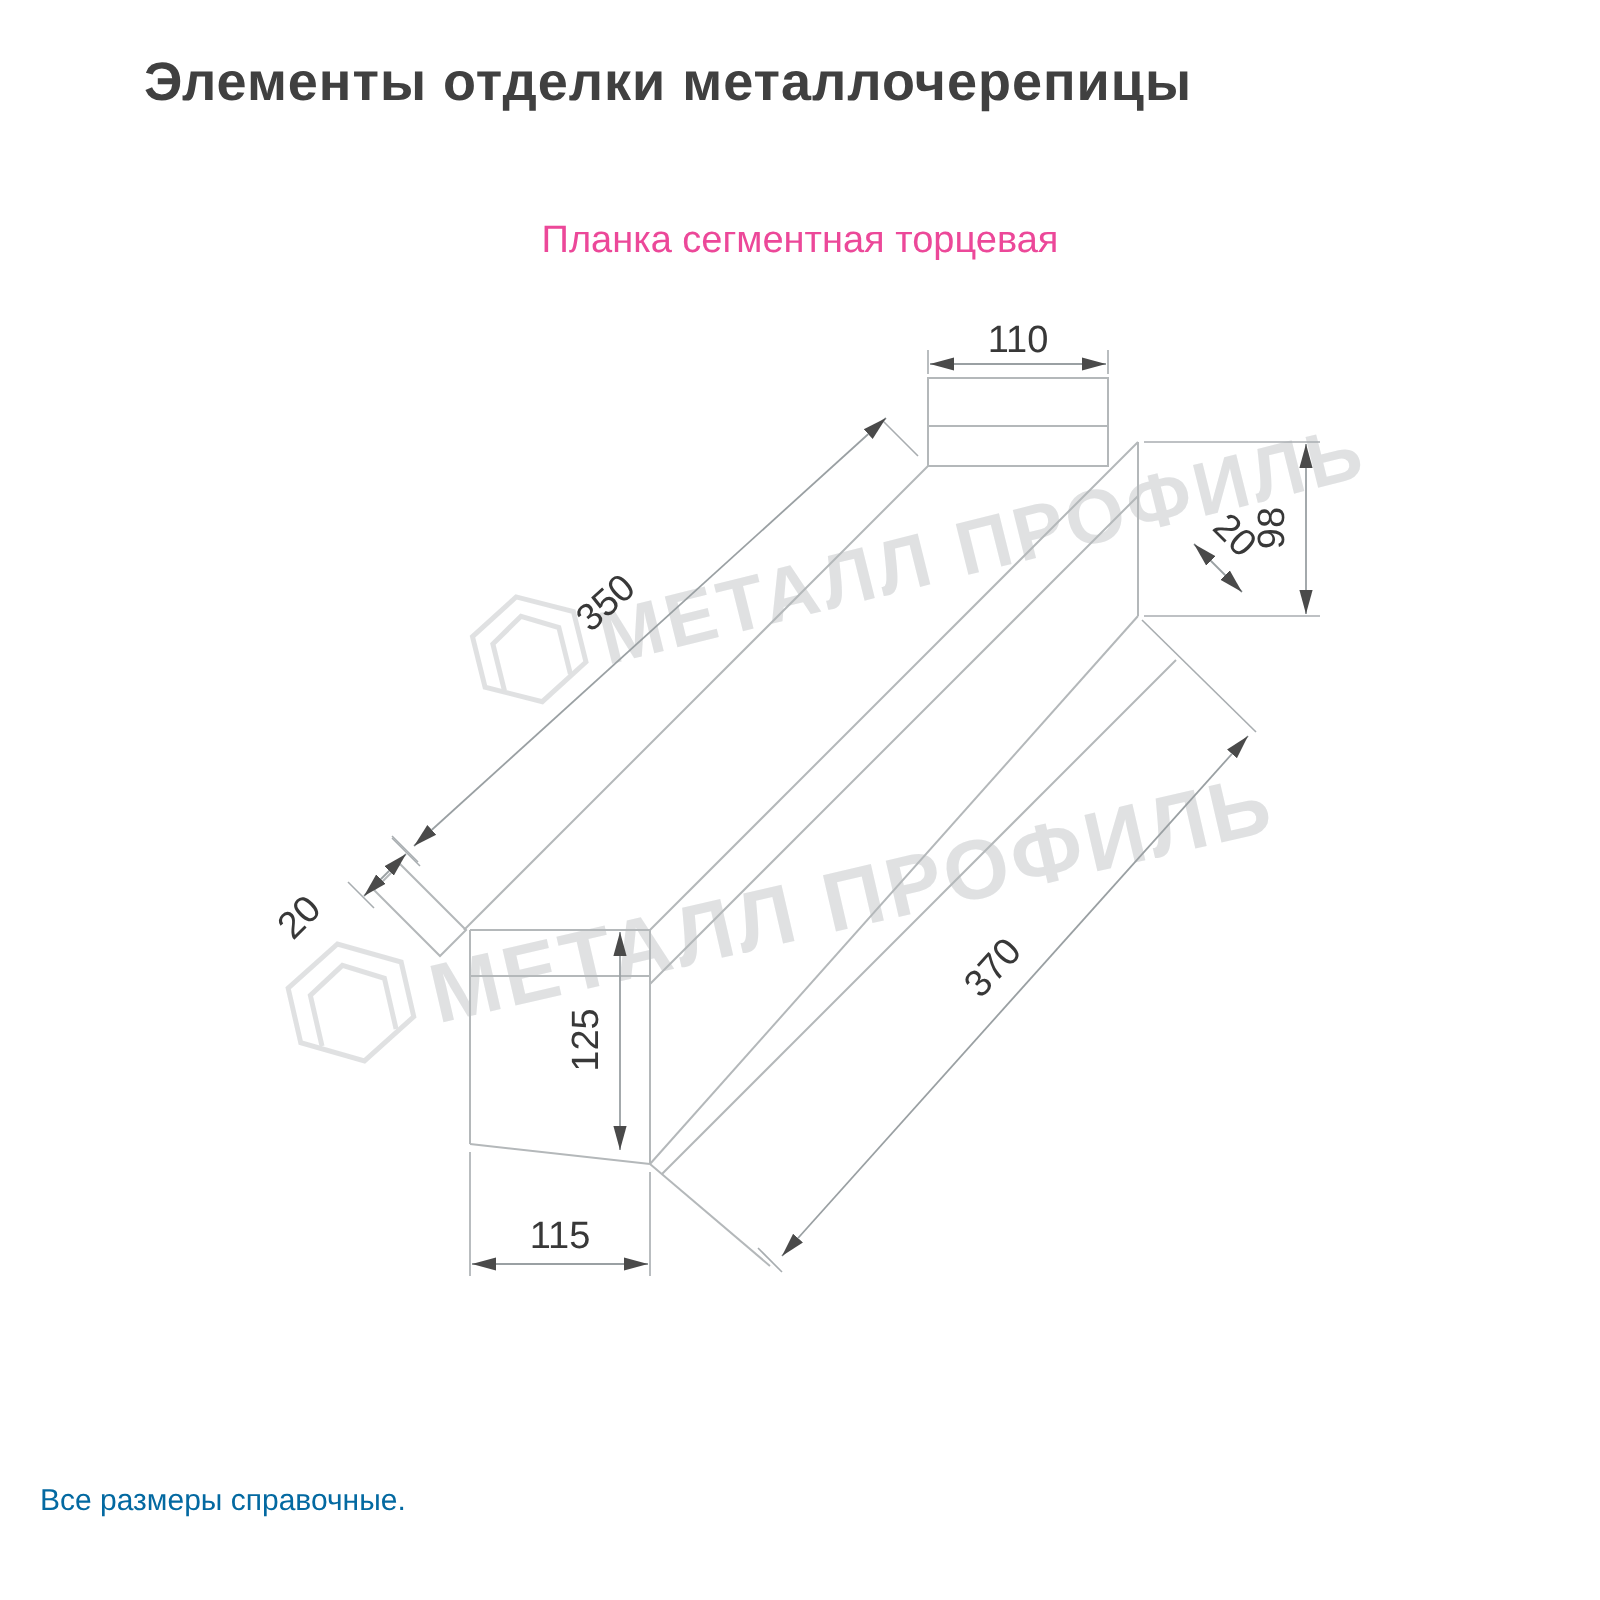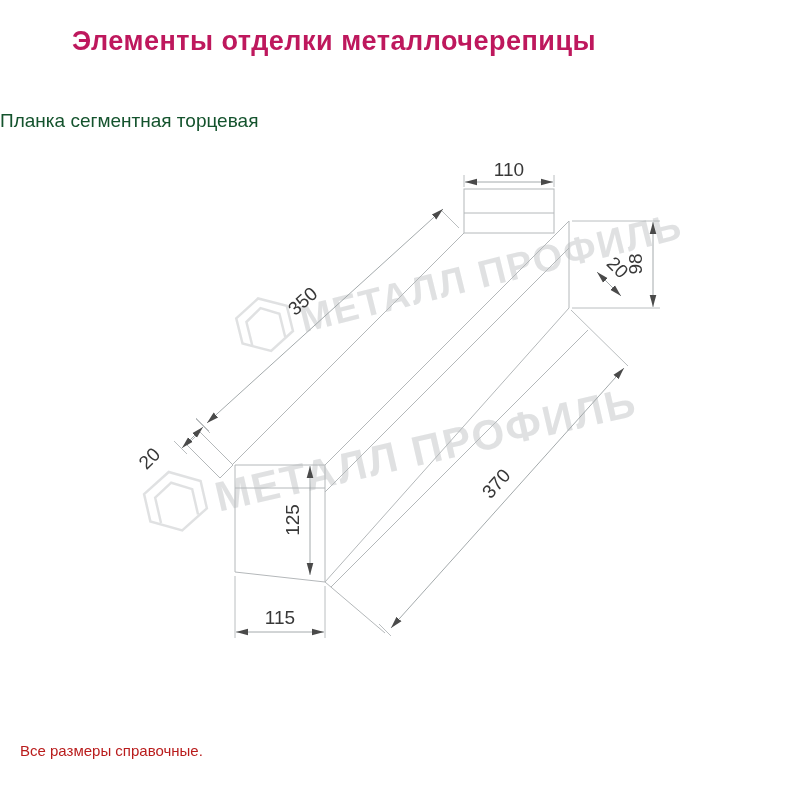--- a/index.html
+++ b/index.html
@@ -1,23 +1,23 @@
 <!DOCTYPE html>
 <html><head>
 <meta charset="utf-8">
 <style>
   html,body{margin:0;padding:0;background:#ffffff;}
   .page{position:relative;width:800px;height:800px;background:#fff;overflow:hidden;
         font-family:"Liberation Sans","DejaVu Sans",sans-serif;}
   .title{position:absolute;top:26px;left:0;width:668px;text-align:center;
-         font-size:27px;font-weight:bold;color:#be185d;letter-spacing:0.5px;}
-  .subtitle{position:absolute;top:108px;left:0;width:800px;text-align:left;
-            font-size:19px;color:#14532d;line-height:26px;}
+         font-size:27px;font-weight:bold;color:#404040;letter-spacing:0.5px;}
+  .subtitle{position:absolute;top:108px;left:0;width:800px;text-align:center;
+            font-size:19px;color:#ec4899;line-height:26px;}
   .footer{position:absolute;top:739px;left:20px;width:760px;
-          font-size:15px;color:#b91c1c;line-height:23px;}
+          font-size:15px;color:#0369a1;line-height:23px;}
   svg{position:absolute;left:0;top:0;}
   .shape{stroke:#b4b8ba;stroke-width:1;fill:none;}
   .dim{stroke:#9aa0a3;stroke-width:0.9;fill:none;}
   .ext{stroke:#a8adb0;stroke-width:0.8;fill:none;}
   .dimtext{font-family:"Liberation Sans","DejaVu Sans",sans-serif;font-size:19px;fill:#383838;}
   .wm-text{font-family:"Liberation Sans","DejaVu Sans",sans-serif;font-weight:bold;
            fill:#c7cacc;opacity:0.55;letter-spacing:2px;}
   .wm-logo{stroke:#c7cacc;opacity:0.55;fill:none;stroke-width:2.5;}
 </style>
 </head>

